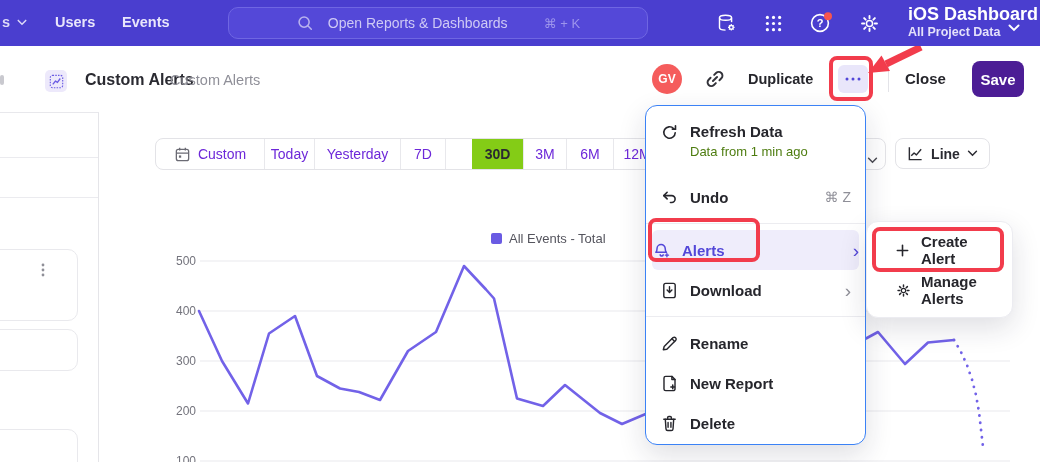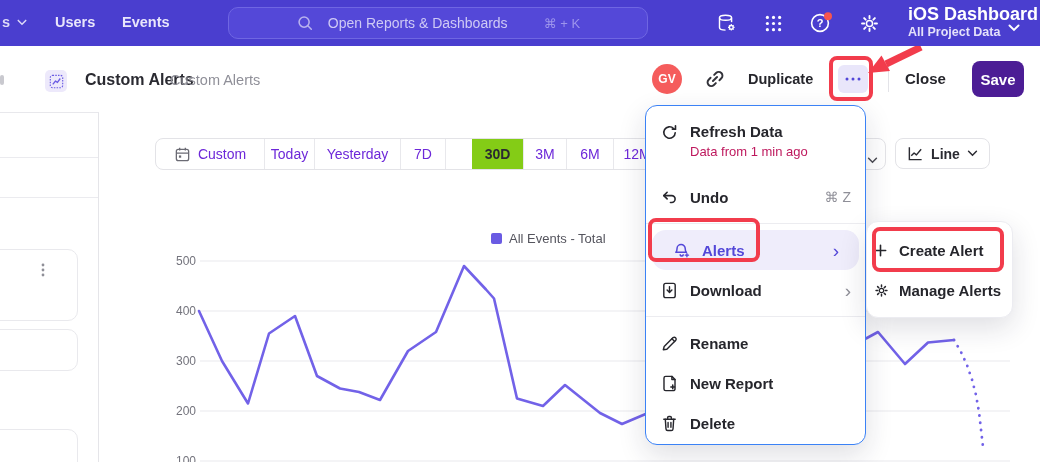--- a/index.html
+++ b/index.html
@@ -66,28 +66,28 @@
   .legend .lt{font-size:13px;color:#55555E;}
   
   .menu{position:absolute;left:645px;top:105px;width:221px;height:340px;background:#fff;border:1px solid #3b82f6;
         border-radius:12px;box-shadow:0 10px 28px rgba(30,30,60,.14);box-sizing:border-box;z-index:10;padding-top:8px;}
   .mrow{display:flex;align-items:center;height:40px;padding:0 14px;cursor:pointer;color:#26262c;}
   .mrow .mic{width:30px;display:flex;align-items:center;}
   .mrow .mlabel{flex:1;font-size:15px;font-weight:600;}
   .mrow .mright{font-size:14px;color:#8F8F98;}
   .mrow .chevr{font-size:19px;line-height:1;color:#8F8F98;font-weight:400;}
   .mrow.two{height:54px;align-items:flex-start;padding-top:9px;}
-  .msub{font-size:13px;color:#be185d;font-weight:400;margin-top:3px;}
+  .msub{font-size:13px;color:#4d7c0f;font-weight:400;margin-top:3px;}
   .mdiv{height:1px;background:#ECECF0;margin:6px 0;}
-  .mrow.alerts{margin:0 6px;padding:0 20px;border-radius:14px;background:#EFEDFB;color:#5347D8;align-items:center;}
+  .mrow.alerts{margin:0 6px;padding:0 0;border-radius:6px;background:#EFEDFB;color:#5347D8;align-items:center;}
   .mrow.alerts .chevr{color:#5347D8;}
   
   .submenu{position:absolute;left:866px;top:221px;width:147px;height:97px;background:#fff;border:1px solid #ECECF1;
            border-radius:12px;box-shadow:0 10px 28px rgba(30,30,60,.14);box-sizing:border-box;z-index:11;padding-top:8px;}
-  .submenu .mrow{padding:0 6px;}
+  .submenu .mrow{padding:0 28px;}
   .submenu .mic{width:26px;}
   
   .rbox{position:absolute;border:4px solid #F23C4C;border-radius:8px;box-sizing:border-box;z-index:20;pointer-events:none;}
   .rbox.more{left:829px;top:56px;width:44px;height:45px;}
   .rbox.alerts{left:648px;top:218px;width:112px;height:44px;}
   .rbox.create{left:872px;top:227px;width:132px;height:45px;}
   .arrow-svg{position:absolute;left:855px;top:46px;z-index:20;pointer-events:none;}
   .ic{display:block;}
 </style>
 </head>

